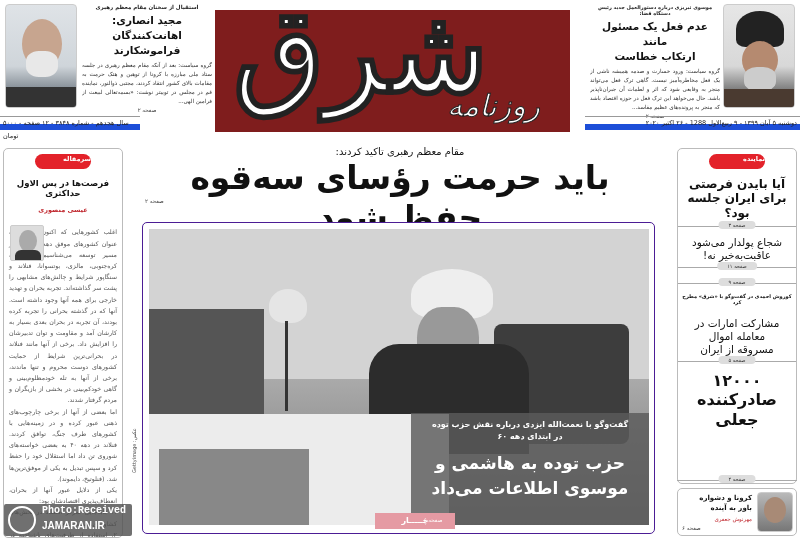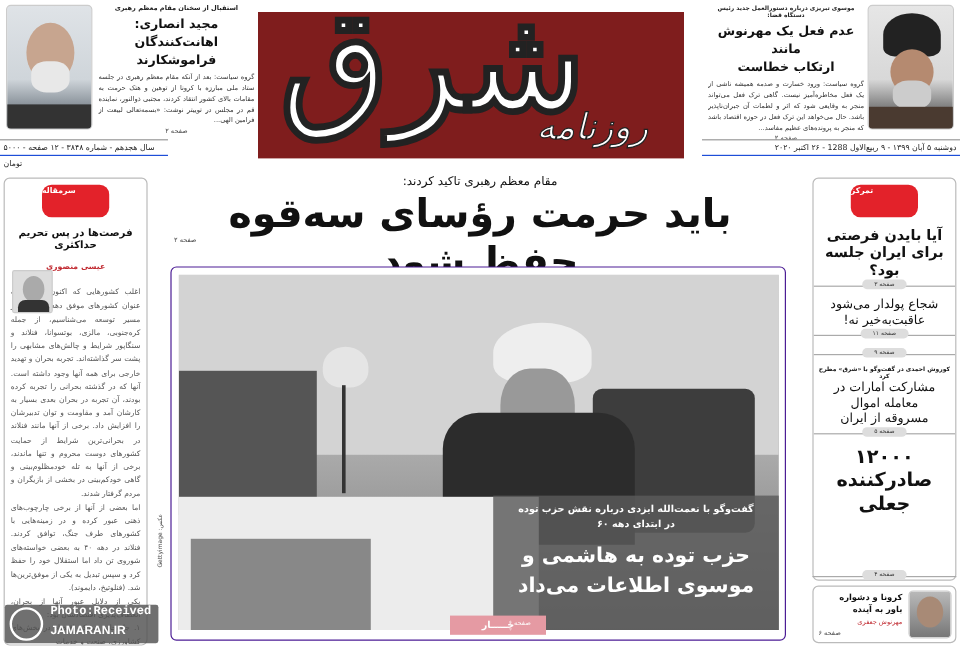--- a/index.html
+++ b/index.html
@@ -9,24 +9,24 @@
 
 .mast{left:215px;top:10px;width:355px;height:122px;background:#7f1d1d;overflow:hidden}
 .mast .logo{position:absolute;left:18px;top:-18px;font-family:"DejaVu Serif",serif;font-size:118px;color:#fff;font-weight:bold;-webkit-text-stroke:2px #222;letter-spacing:-6px;line-height:1}
 .mast .sub{position:absolute;left:232px;top:78px;font-family:"DejaVu Serif",serif;font-size:30px;color:#fff;-webkit-text-stroke:1px #222;font-style:italic}
 .photo{background:#bbb;border:1px solid #ccc;border-radius:4px;overflow:hidden}
 .face{position:absolute;border-radius:50%}
 .small{font-size:6.5px;line-height:11px;color:#333;text-align:justify}
 .teaserTitle{font-weight:bold;text-align:center;color:#111}
 .kicker{font-size:6.5px;text-align:center;color:#222;font-weight:bold}
 .pg{font-size:5.5px;color:#444;text-align:center}
-.info{font-size:6.5px;color:#222;border-top:1px solid #999;border-bottom:1px solid #1d4ed8;height:14px;line-height:13px;padding:0 3px}
+.info{font-size:6.5px;color:#222;border-top:1px solid #999;border-bottom:6px solid #1d4ed8;height:14px;line-height:13px;padding:0 3px}
 
 .col{border:1px solid #bbb;border-radius:5px;background:#fff}
-.pill{background:#e3222a;color:#fff;font-size:6.5px;border-radius:8px;text-align:left;height:27px;line-height:11px;font-weight:bold}
+.pill{background:#e3222a;color:#fff;font-size:6.5px;border-radius:8px;text-align:right;height:15px;line-height:11px;font-weight:bold}
 .sep{border-top:1px solid #aaa;position:relative;height:10px}
 .sep span{position:absolute;left:50%;top:-6px;transform:translateX(-50%);background:#ddd;border-radius:5px;font-size:5px;padding:1px 10px;color:#333}
 .rhead{font-weight:bold;text-align:center;line-height:1.2}
 .body p{font-size:6.3px;line-height:11.2px;color:#555;text-align:justify}
 .bw{background:linear-gradient(180deg,#c9c9c9 0%,#b5b5b5 40%,#777 100%)}
 </style>
 </head>
 <body>
 
 <div class="abs photo" style="left:5px;top:4px;width:72px;height:104px;background:linear-gradient(180deg,#dfe3e7 0%,#cfd5da 60%,#4a5560 100%)">
@@ -46,21 +46,21 @@
 <div class="abs info" style="left:0;top:116px;width:140px;text-align:left;direction:rtl">سال هجدهم - شماره ۳۸۴۸ - ۱۲ صفحه - ۵۰۰۰ تومان</div>
 
 <div class="abs mast">
   <div class="logo">شرق</div>
   <div class="sub">روزنامه</div>
 </div>
 
 <div class="abs" style="left:590px;top:4px;width:130px;height:108px">
   <div class="kicker" style="font-size:5px">موسوی تبریزی درباره دستورالعمل جدید رئیس دستگاه قضا:</div>
   <div class="teaserTitle" style="font-size:10.5px;line-height:15px;margin-top:3px">
-    <div>عدم فعل یک مهرنوش مانند</div>
+    <div>عدم فعل یک مسئول مانند</div>
     <div>ارتکاب خطاست</div>
   </div>
   <div class="small" style="font-size:5.6px;line-height:9px;margin-top:3px;height:45px;overflow:hidden">گروه سیاست: ورود خسارت و صدمه همیشه ناشی از یک فعل مخاطره‌آمیز نیست. گاهی ترک فعل می‌تواند منجر به وقایعی شود که اثر و لطمات آن جبران‌ناپذیر باشد. حال می‌خواهد این ترک فعل در حوزه اقتصاد باشد که منجر به پرونده‌های عظیم مفاسد...</div>
   <div class="pg" style="margin-top:1px">صفحه ۲</div>
 </div>
 <div class="abs photo" style="left:723px;top:4px;width:72px;height:104px;background:linear-gradient(180deg,#e6e6e6 0%,#d8d8d8 60%,#3a3a3a 100%)">
   <div class="face" style="left:12px;top:6px;width:48px;height:36px;background:#222;border-radius:50% 50% 20% 20%"></div>
   <div class="face" style="left:18px;top:36px;width:36px;height:38px;background:#b58a70"></div>
   <div class="face" style="left:20px;top:62px;width:32px;height:24px;background:#ccc;border-radius:40%"></div>
   <div class="abs" style="left:0;top:84px;width:72px;height:20px;background:#4a3a30"></div>
@@ -96,21 +96,21 @@
   </div>
   <div class="abs" style="left:232px;top:290px;width:80px;height:16px;background:#e59aa3;color:#fff;font-size:8px;font-weight:bold;text-align:center;line-height:16px">
     <span>چـــــار</span>
   </div>
   <div class="abs pg" style="left:270px;top:294px;width:40px;color:#fff">صفحه ۶</div>
   <div class="abs" style="left:-12px;top:250px;font-size:5px;color:#444;transform:rotate(-90deg);transform-origin:left top;white-space:nowrap">عکس: Gettyimage</div>
 </div>
 
 <div class="abs col" style="left:3px;top:148px;width:120px;height:390px;overflow:hidden">
   <div class="pill" style="margin:5px auto 0;width:56px">سرمقاله</div>
-  <div class="rhead" style="font-size:8.5px;margin-top:9px">فرصت‌ها در پس تحریم حداکثری</div>
+  <div class="rhead" style="font-size:8.5px;margin-top:9px">فرصت‌ها در پس الاول حداکثری</div>
   <div style="font-size:6.5px;color:#c0282f;text-align:center;margin-top:8px;font-weight:bold">عیسی منصوری</div>
   <div class="abs photo" style="left:6px;top:76px;width:34px;height:36px;background:#ddd;border-radius:2px">
     <div class="face" style="left:8px;top:4px;width:18px;height:22px;background:#aaa"></div>
     <div class="abs" style="left:4px;top:24px;width:26px;height:12px;background:#333;border-radius:6px 6px 0 0"></div>
   </div>
   <div class="body" style="padding:0 5px;margin-top:12px">
     <p style="text-indent:0">اغلب کشورهایی که اکنون آنها را به عنوان کشورهای موفق دهه‌های اخیر در مسیر توسعه می‌شناسیم، از جمله کره‌جنوبی، مالزی، بوتسوانا، فنلاند و سنگاپور شرایط و چالش‌های مشابهی را پشت سر گذاشته‌اند. تجربه بحران و تهدید خارجی برای همه آنها وجود داشته است. آنها که در گذشته بحرانی را تجربه کرده بودند، آن تجربه در بحران بعدی بسیار به کارشان آمد و مقاومت و توان تدبیرشان را افزایش داد. برخی از آنها مانند فنلاند در بحرانی‌ترین شرایط از حمایت کشورهای دوست محروم و تنها ماندند، برخی از آنها به تله خودمظلوم‌بینی و گاهی خودکم‌بینی در بخشی از بازیگران و مردم گرفتار شدند.</p>
     <p>اما بعضی از آنها از برخی چارچوب‌های ذهنی عبور کرده و در زمینه‌هایی با کشورهای طرف جنگ، توافق کردند. فنلاند در دهه ۴۰ به بعضی خواسته‌های شوروی تن داد اما استقلال خود را حفظ کرد و سپس تبدیل به یکی از موفق‌ترین‌ها شد. (فنلوتیخ، دایموند).</p>
     <p>یکی از دلایل عبور آنها از بحران، انعطاف‌پذیری اقتصادشان بود:</p>
     <p>۱. جابه‌جایی تمرکز اقتصاد در بخش‌های کشاورزی، صنعت و خدمات</p>
@@ -119,34 +119,34 @@
   </div>
 </div>
 
 <div class="abs" style="left:4px;top:504px;width:128px;height:32px;background:rgba(80,80,80,0.82);border-radius:2px;direction:ltr">
   <div class="abs" style="left:4px;top:2px;width:28px;height:28px;border:2px solid #fff;border-radius:50%"></div>
   <div class="abs" style="left:38px;top:1px;color:#fff;font-size:10px;font-family:Liberation Mono, monospace;font-weight:bold">Photo:Received</div>
   <div class="abs" style="left:38px;top:16px;color:#fff;font-size:10px;font-family:'Liberation Sans',sans-serif;font-weight:bold">JAMARAN.IR</div>
 </div>
 
 <div class="abs col" style="left:677px;top:148px;width:120px;height:336px;overflow:hidden">
-  <div class="pill" style="margin:5px auto 0;width:56px">تمرکز</div>
+  <div class="pill" style="margin:5px auto 0;width:56px">نماینده</div>
   <div class="rhead" style="font-size:12px;margin-top:8px;padding:0 4px">آیا بایدن فرصتی برای ایران جلسه بود؟</div>
   <div class="sep" style="margin-top:6px">
       <span>صفحه ۳</span>
     </div>
   <div class="rhead" style="font-size:10.5px;font-weight:normal;padding:0 6px">شجاع پولدار می‌شود عاقبت‌به‌خیر نه!</div>
   <div class="sep" style="margin-top:6px">
       <span>صفحه ۱۱</span>
     </div>
   <div class="sep" style="margin-top:6px">
       <span>صفحه ۹</span>
     </div>
   <div style="font-size:5px;text-align:center;font-weight:bold">کوروش احمدی در گفت‌وگو با «شرق» مطرح کرد</div>
-  <div class="rhead" style="font-size:10.5px;font-weight:normal;padding:0 12px;margin-top:0">مشارکت امارات در معامله اموال مسروقه از ایران</div>
+  <div class="rhead" style="font-size:10.5px;font-weight:normal;padding:0 12px;margin-top:12px">مشارکت امارات در معامله اموال مسروقه از ایران</div>
   <div class="sep" style="margin-top:6px">
       <span>صفحه ۵</span>
     </div>
   <div class="rhead" style="font-size:16px;padding:0 16px">۱۲۰۰۰ صادرکننده جعلی</div>
 </div>
 <div class="abs" style="left:677px;top:480px;width:120px;height:8px">
   <div class="sep">
       <span>صفحه ۴</span>
     </div>
 </div>

